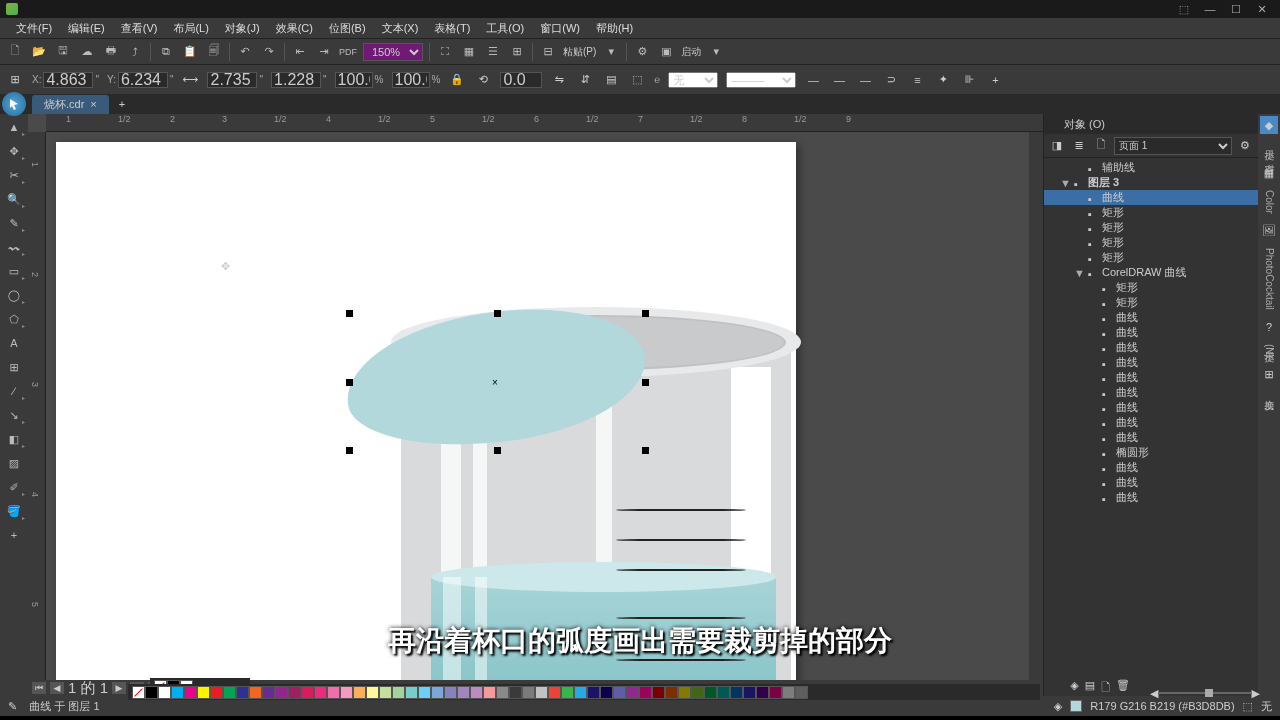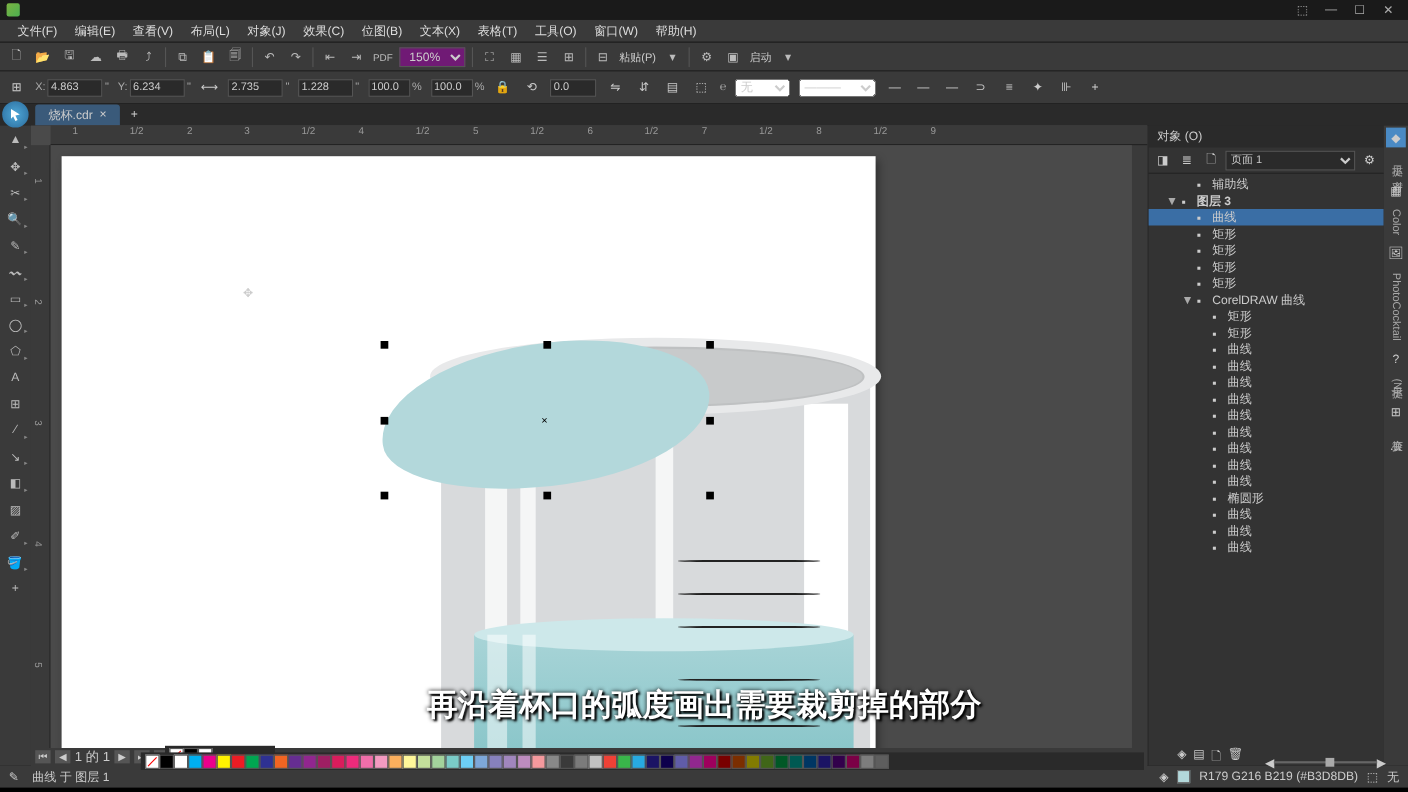--- a/index.html
+++ b/index.html
@@ -10,21 +10,21 @@
 .titlebar .winbtns span{width:24px;height:14px;display:flex;align-items:center;justify-content:center;color:#aaa;cursor:pointer}
 .menubar{height:20px;background:#3a3a3a;display:flex;align-items:center;padding:0 8px;gap:0}
 .menubar span{padding:2px 8px;cursor:pointer;color:#ddd}
 .toolbar1{height:26px;background:#3a3a3a;display:flex;align-items:center;padding:0 6px;gap:6px;border-top:1px solid #222}
 .toolbar1 .tbtn{width:18px;height:18px;display:flex;align-items:center;justify-content:center;cursor:pointer;color:#bbb}
 .toolbar1 .sep{width:1px;height:18px;background:#555}
 .toolbar1 select,.toolbar1 input{background:#701a75;border:1px solid #555;color:#ccc;height:18px;padding:0 4px}
 .propbar{height:30px;background:#3a3a3a;display:flex;align-items:center;padding:0 6px;gap:8px;border-top:1px solid #222}
 .propbar .grp{display:flex;align-items:center;gap:2px}
 .propbar .lbl{font-size:10px;color:#aaa}
-.propbar input{background:#2a2a2a;border:1px solid #555;width:50px;height:16px;font-size:10px;padding:0 2px;color:#ccc}
+.propbar input{background:#2a2a2a;border:1px solid #555;width:50px;height:16px;font-size:16px;padding:0 2px;color:#ccc}
 .propbar .ibtn{width:18px;height:18px;display:flex;align-items:center;justify-content:center;cursor:pointer}
 .tabbar{height:20px;background:#2a2a2a;display:flex;align-items:center;padding:0 4px}
 .tabbar .tab{background:#3a5a7a;padding:2px 12px;border-radius:3px 3px 0 0;color:#fff;display:flex;align-items:center;gap:6px}
 .tabbar .tab .close{color:#ccc;cursor:pointer}
 .tabbar .plus{margin-left:4px;padding:0 6px;cursor:pointer}
 .main{display:flex;height:582px;background:#2a2a2a}
 .ltoolbox{width:28px;background:#3a3a3a;display:flex;flex-direction:column;padding-top:2px;gap:2px;position:relative}
 .ltoolbox .arrow-badge{position:absolute;top:-22px;left:2px;width:24px;height:24px;border-radius:12px;background:radial-gradient(circle,#4fa8d8,#2a6a9a);display:flex;align-items:center;justify-content:center;z-index:5}
 .ltoolbox .tool{width:24px;height:22px;margin:0 auto;display:flex;align-items:center;justify-content:center;cursor:pointer;color:#bbb;position:relative}
 .ltoolbox .tool .dot{position:absolute;bottom:1px;right:1px;font-size:6px;color:#888}
@@ -34,21 +34,21 @@
 .body-row{flex:1;display:flex}
 .vruler{width:18px;background:#3a3a3a;position:relative;border-right:1px solid #222}
 .vruler .tick{position:absolute;left:2px;font-size:9px;color:#999;writing-mode:vertical-rl}
 .canvas{flex:1;background:#4a4a4a;position:relative;overflow:hidden}
 .page{position:absolute;left:10px;top:10px;width:740px;height:555px;background:#fff;box-shadow:3px 3px 8px rgba(0,0,0,.4)}
 .scrollv{width:14px;background:#3a3a3a}
 .hscroll{height:16px;background:#3a3a3a;display:flex;align-items:center;padding:0 4px;gap:4px}
 .hscroll .pgbtn{width:14px;height:12px;background:#555;cursor:pointer;display:flex;align-items:center;justify-content:center;font-size:9px}
 .hscroll .pgtab{background:#4a6a8a;padding:1px 8px;font-size:10px}
 .rpanel{width:215px;background:#333;display:flex;flex-direction:column;border-left:1px solid #222}
-.rpanel .hdr{height:20px;background:#2a2a2a;padding:2px 8px;display:flex;align-items:flex-start}
+.rpanel .hdr{height:20px;background:#2a2a2a;padding:2px 20px;display:flex;align-items:flex-end}
 .rpanel .search{height:22px;background:#2a2a2a;border:1px solid #444;margin:2px 4px;padding:2px 6px;color:#666;font-size:10px}
 .rpanel .toolbar{height:24px;display:flex;align-items:center;gap:4px;padding:0 4px;border-bottom:1px solid #222}
 .rpanel .toolbar .btn{width:18px;height:18px;cursor:pointer;display:flex;align-items:center;justify-content:center}
 .rpanel .toolbar select{background:#2a2a2a;border:1px solid #555;flex:1;height:18px;color:#ccc;font-size:10px}
 .rpanel .tree{flex:1;overflow:auto;padding:2px 0}
 .rpanel .node{display:flex;align-items:center;height:15px;padding:0 4px;gap:4px;cursor:pointer;font-size:10px}
 .rpanel .node.sel{background:#3a6ea5;color:#fff}
 .rpanel .node .ind{display:inline-block}
 .rpanel .node .tw{width:10px;text-align:center;color:#aaa}
 .rpanel .node .ic{width:10px;height:10px;display:inline-block}
@@ -297,21 +297,21 @@
             <div class="handle" style="left: 448px; top: 315px;"></div>
             <div class="handle" style="left: 596px; top: 315px;"></div>
             <div style="position: absolute; left: 446px; top: 245px; font-size: 10px; color: rgb(0, 0, 0); z-index: 14;">×</div>
           </div>
       </div>
       <div class="scrollv"></div>
     </div>
     <div class="hscroll">
       <span class="pgbtn">⏮</span>
       <span class="pgbtn">◀</span>
-      <span style="font-size:12px">1 的 1</span>
+      <span style="font-size:15px">1 的 1</span>
       <span class="pgbtn">▶</span>
       <span class="pgbtn">⏭</span>
       <span class="pgbtn">+</span>
       <span class="pgtab">页 1</span>
     </div>
   </div>
 
   <div class="rpanel">
     <div class="hdr">
         <span>对象 (O)</span>

